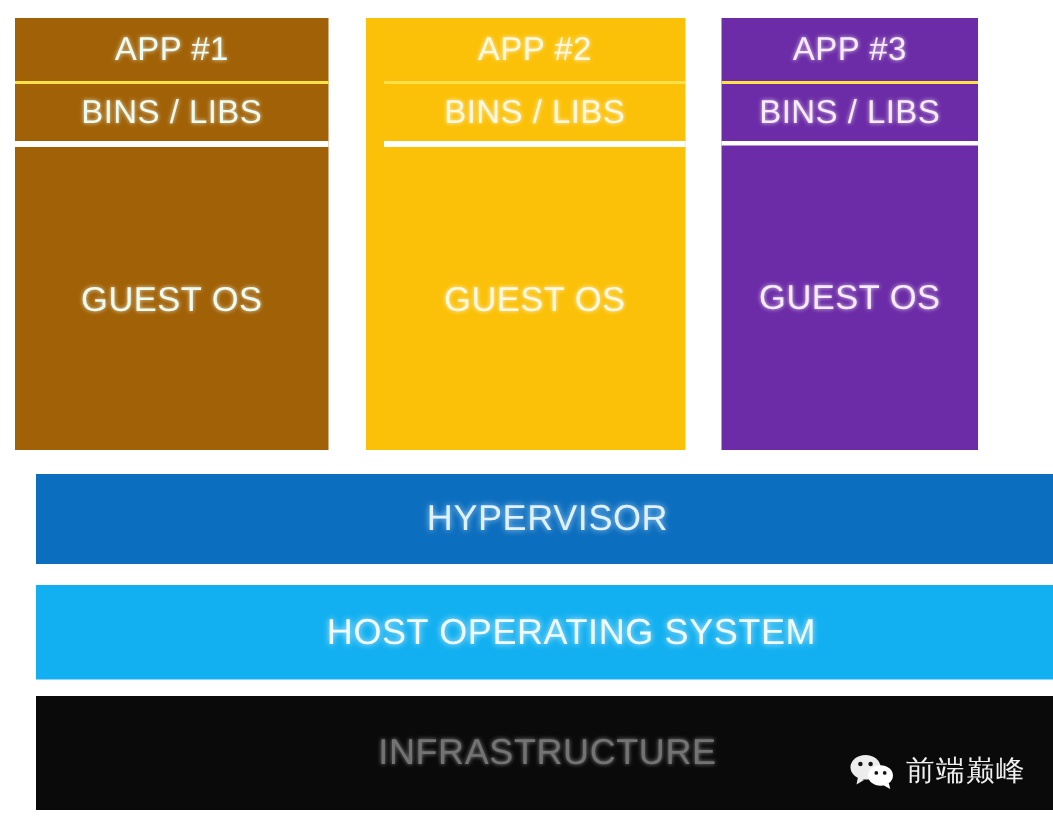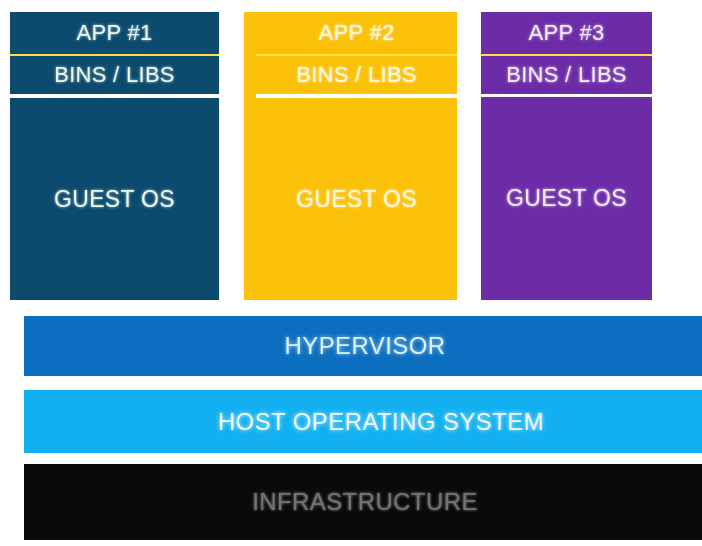--- a/index.html
+++ b/index.html
@@ -22,21 +22,21 @@
 
   
   .vm-column {
     position: absolute;
     top: 12px;
     height: 288px;
     display: flex;
     flex-direction: column;
     box-sizing: border-box;
   }
-  .vm-col-green  { left: 10px;  width: 209px; background: #0c4a6e; }
+  .vm-col-green  { left: 10px;  width: 209px; background: #a16207; }
   .vm-col-yellow { left: 244px; width: 213px; background: #FBC108; padding-left: 12px; }
   .vm-col-purple { left: 481px; width: 171px; background: #6C2CA7; }
 
   .vm-cell {
     display: flex;
     align-items: center;
     justify-content: center;
     box-sizing: border-box;
     text-align: center;
   }
@@ -178,14 +178,29 @@
   </div>
 
   <div class="band band-hostos">
     <span class="band-label">HOST OPERATING SYSTEM</span>
   </div>
 
   <div class="band band-infrastructure">
     <span class="band-label">INFRASTRUCTURE</span>
   </div>
 
+  <div class="watermark">
+    <span>
+      <svg class="wechat-icon" viewBox="0 0 30 24" xmlns="http://www.w3.org/2000/svg">
+        <ellipse cx="11" cy="9.5" rx="10" ry="8.2" fill="#EDEDED"></ellipse>
+        <polygon points="6,16 5,21 10,18" fill="#EDEDED"></polygon>
+        <circle cx="7.6" cy="7.4" r="1.5" fill="#141414"></circle>
+        <circle cx="14.4" cy="7.4" r="1.5" fill="#141414"></circle>
+        <ellipse cx="21" cy="15" rx="8.3" ry="6.9" fill="#FFFFFF"></ellipse>
+        <polygon points="26.5,20 27.5,24 23,21.5" fill="#FFFFFF"></polygon>
+        <circle cx="18.2" cy="13.3" r="1.25" fill="#141414"></circle>
+        <circle cx="23.8" cy="13.3" r="1.25" fill="#141414"></circle>
+      </svg>
+    </span>
+    <span class="watermark-text">前端巅峰</span>
+  </div>
 
 </div>
 
 </body></html>

